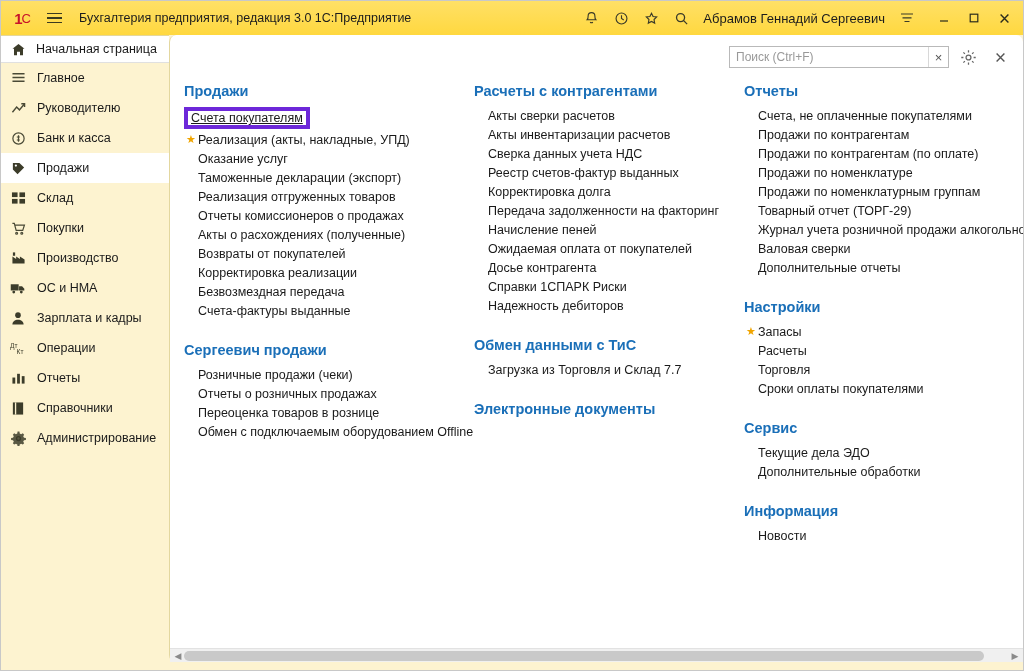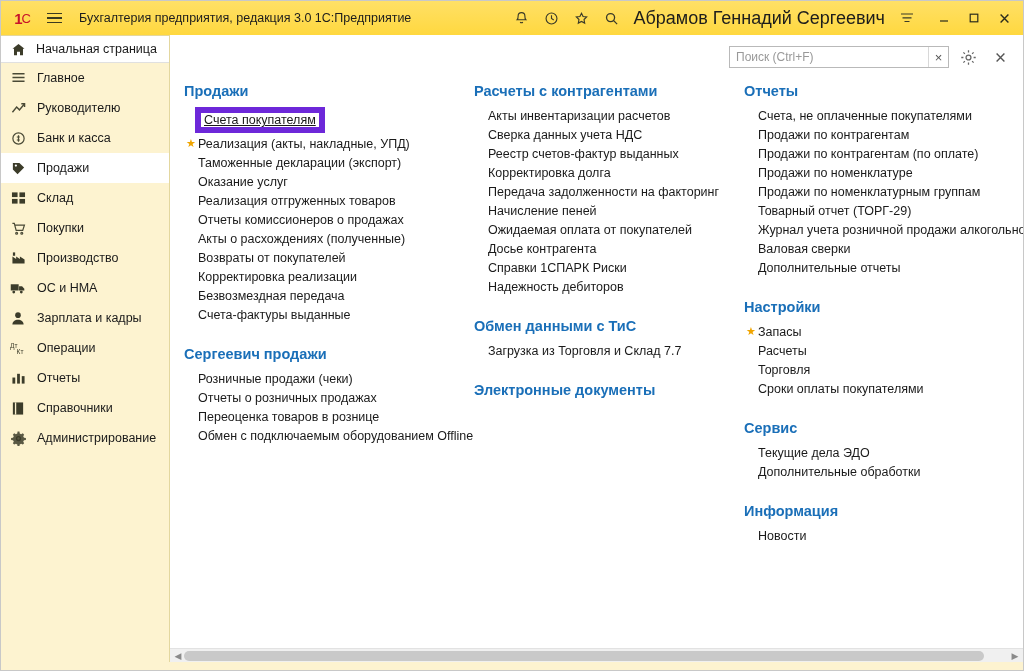--- a/index.html
+++ b/index.html
@@ -55,21 +55,21 @@
     display: flex; align-items: center; gap: 2px;
   }
   .tb-icon {
     width: 28px; height: 28px;
     display: flex; align-items: center; justify-content: center;
     cursor: pointer;
     color: #3a3a28;
   }
   .tb-icon svg { display:block; }
   .user-name {
-    font-size: 18px; color: #1c1c1c; padding: 0 6px;
+    font-size: 13px; color: #1c1c1c; padding: 0 6px;
     white-space: nowrap; cursor: pointer;
   }
   .win-btns { display: flex; align-items: center; margin-left: 6px; }
   .win-btn {
     width: 30px; height: 28px;
     display: flex; align-items: center; justify-content: center;
     cursor: pointer; color: #2b2b1c;
   }
 
   
@@ -110,20 +110,21 @@
   .sb-ico svg { display: block; }
 
   
   .main {
     flex: 1 1 auto;
     background: #fff;
     border-left: 1px solid #e3d79f;
     display: flex; flex-direction: column;
     min-width: 0;
     position: relative;
+    border-radius: 7px;
   }
   .main-top {
     height: 44px;
     display: flex; align-items: center; justify-content: flex-end;
     padding: 0 10px;
     flex: 0 0 44px;
   }
   .search-box {
     display: flex; align-items: center;
     width: 220px; height: 22px;
@@ -191,23 +192,22 @@
   }
   .link {
     color: #1a1a1a;
     font-size: 12.5px;
     cursor: pointer;
     white-space: nowrap;
   }
   .indent { padding-left: 14px; }
   .highlight-box {
     display: inline-block;
-    border: 6px solid #6d28d9;
+    border: 4px solid #6d28d9;
     padding: 0 3px;
-    margin-left: 11px;
   }
   .highlight-box .link { text-decoration: underline; }
   .truncate { overflow: hidden; text-overflow: clip; white-space: nowrap; }
 
   
   .hscroll {
     height: 14px;
     flex: 0 0 14px;
     background: #f0f0f0;
     border-top: 1px solid #e2e2e2;
@@ -475,26 +475,26 @@
                 <div class="link-row">
                   <span class="highlight-box">
                     <span class="link">Счета покупателям</span>
                   </span>
                 </div>
                 <div class="link-row">
                   <span class="star">★</span>
                   <span class="link">Реализация (акты, накладные, УПД)</span>
                 </div>
                 <div class="link-row indent">
+                  <span class="link">Оказание услуг</span>
+                </div>
+                <div class="link-row indent">
                   <span class="link">Таможенные декларации (экспорт)</span>
                 </div>
                 <div class="link-row indent">
-                  <span class="link">Оказание услуг</span>
-                </div>
-                <div class="link-row indent">
                   <span class="link">Реализация отгруженных товаров</span>
                 </div>
                 <div class="link-row indent">
                   <span class="link">Отчеты комиссионеров о продажах</span>
                 </div>
                 <div class="link-row indent">
                   <span class="link">Акты о расхождениях (полученные)</span>
                 </div>
                 <div class="link-row indent">
                   <span class="link">Возвраты от покупателей</span>
@@ -527,20 +527,23 @@
                   <span class="link">Обмен с подключаемым оборудованием Offline</span>
                 </div>
               </div>
             </div>
           </div>
 
           <div class="col col2">
             <div class="group">
               <div class="group-title">Расчеты с контрагентами</div>
               <div class="links">
+                <div class="link-row indent">
+                    <span class="link">Акты сверки расчетов</span>
+                  </div>
                 <div class="link-row indent">
                     <span class="link">Акты инвентаризации расчетов</span>
                   </div>
                 <div class="link-row indent">
                     <span class="link">Сверка данных учета НДС</span>
                   </div>
                 <div class="link-row indent">
                     <span class="link">Реестр счетов-фактур выданных</span>
                   </div>
                 <div class="link-row indent">

